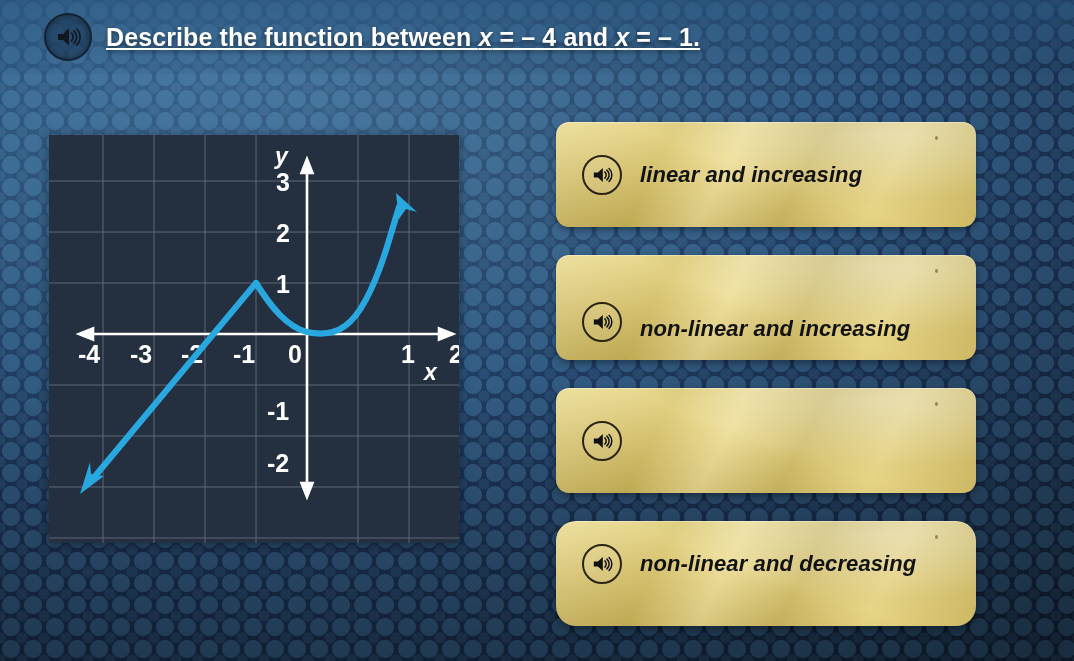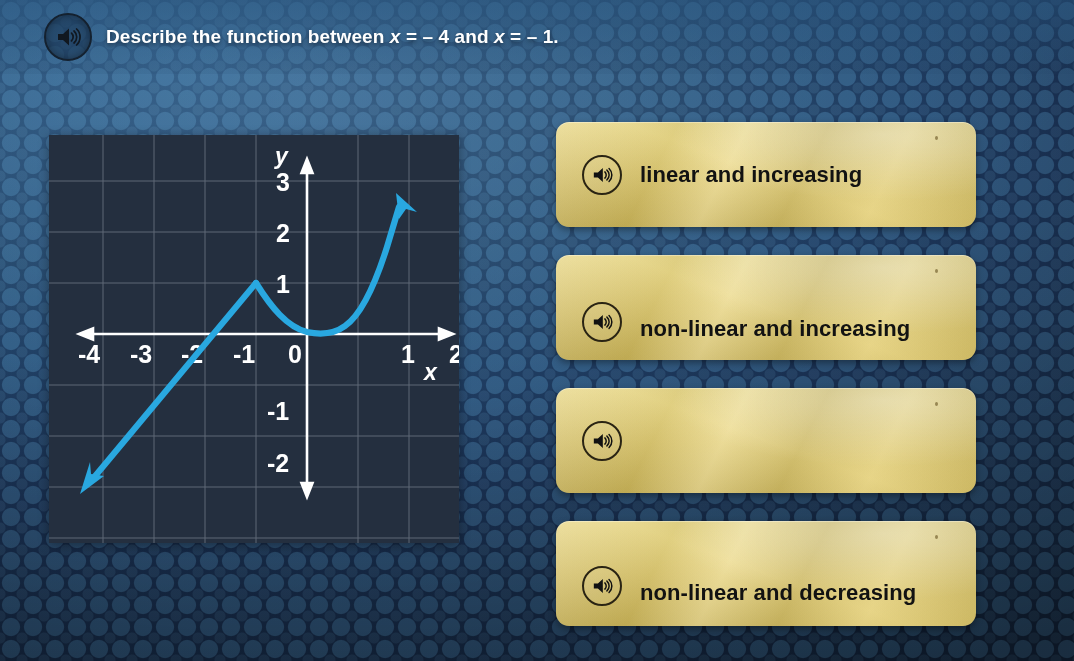--- a/index.html
+++ b/index.html
@@ -40,22 +40,22 @@
     display:flex;align-items:center;gap:14px;padding-left:44px;box-sizing:border-box;
   }
   .spk{
     flex:0 0 auto;border-radius:50%;display:flex;align-items:center;justify-content:center;
   }
   #header .spk{
     width:44px;height:44px;background:rgba(25,52,82,.55);
     border:2px solid #14212f;box-shadow:inset 0 0 8px rgba(0,0,0,.35);
   }
   #title{
-    color:#ffffff;font-size:19px;font-weight:bold;letter-spacing:.1px;
-    text-shadow:0 2px 4px rgba(0,0,0,.45);white-space:nowrap;
+    color:#ffffff;font-size:25px;font-weight:bold;letter-spacing:.1px;
+    text-shadow:0 2px 4px rgba(0,0,0,.45);white-space:nowrap;text-decoration:underline;
   }
   #title .var{font-style:italic;}
 
   
   #graph-panel{
     position:absolute;left:49px;top:135px;width:410px;height:408px;z-index:3;
     background:#242f3f;
     box-shadow:0 2px 10px rgba(0,0,0,.35);
   }
   #graph-panel svg{display:block;}
@@ -76,26 +76,26 @@
   }
   .opt .speck{
     position:absolute;right:38px;top:14px;width:3px;height:4px;border-radius:50%;
     background:rgba(90,70,20,.55);
   }
   .opt .spk{
     width:36px;height:36px;margin-left:26px;
     border:2px solid #2a2413;background:rgba(255,255,255,.06);
   }
   .opt .label{
-    margin-left:18px;color:#121212;font-size:22px;font-weight:bold;letter-spacing:.1px;
+    margin-left:18px;color:#121212;font-size:22px;font-weight:bold;letter-spacing:.1px;font-style:italic;
   }
   .opt-1 .label{margin-top:0;}
   .opt-2{align-items:flex-end;}
   .opt-2 .spk,.opt-2 .label{margin-bottom:18px;}
-  .opt-4{align-items:flex-end;}
+  .opt-4{align-items:center;border-radius:20px;}
   .opt-4 .spk,.opt-4 .label{margin-bottom:20px;}
 </style>
 </head>
 <body>
 
 <div id="bg">
   <div class="base"></div>
   <div class="dots"></div>
   <div class="vig"></div>
   <div class="topband"></div>

